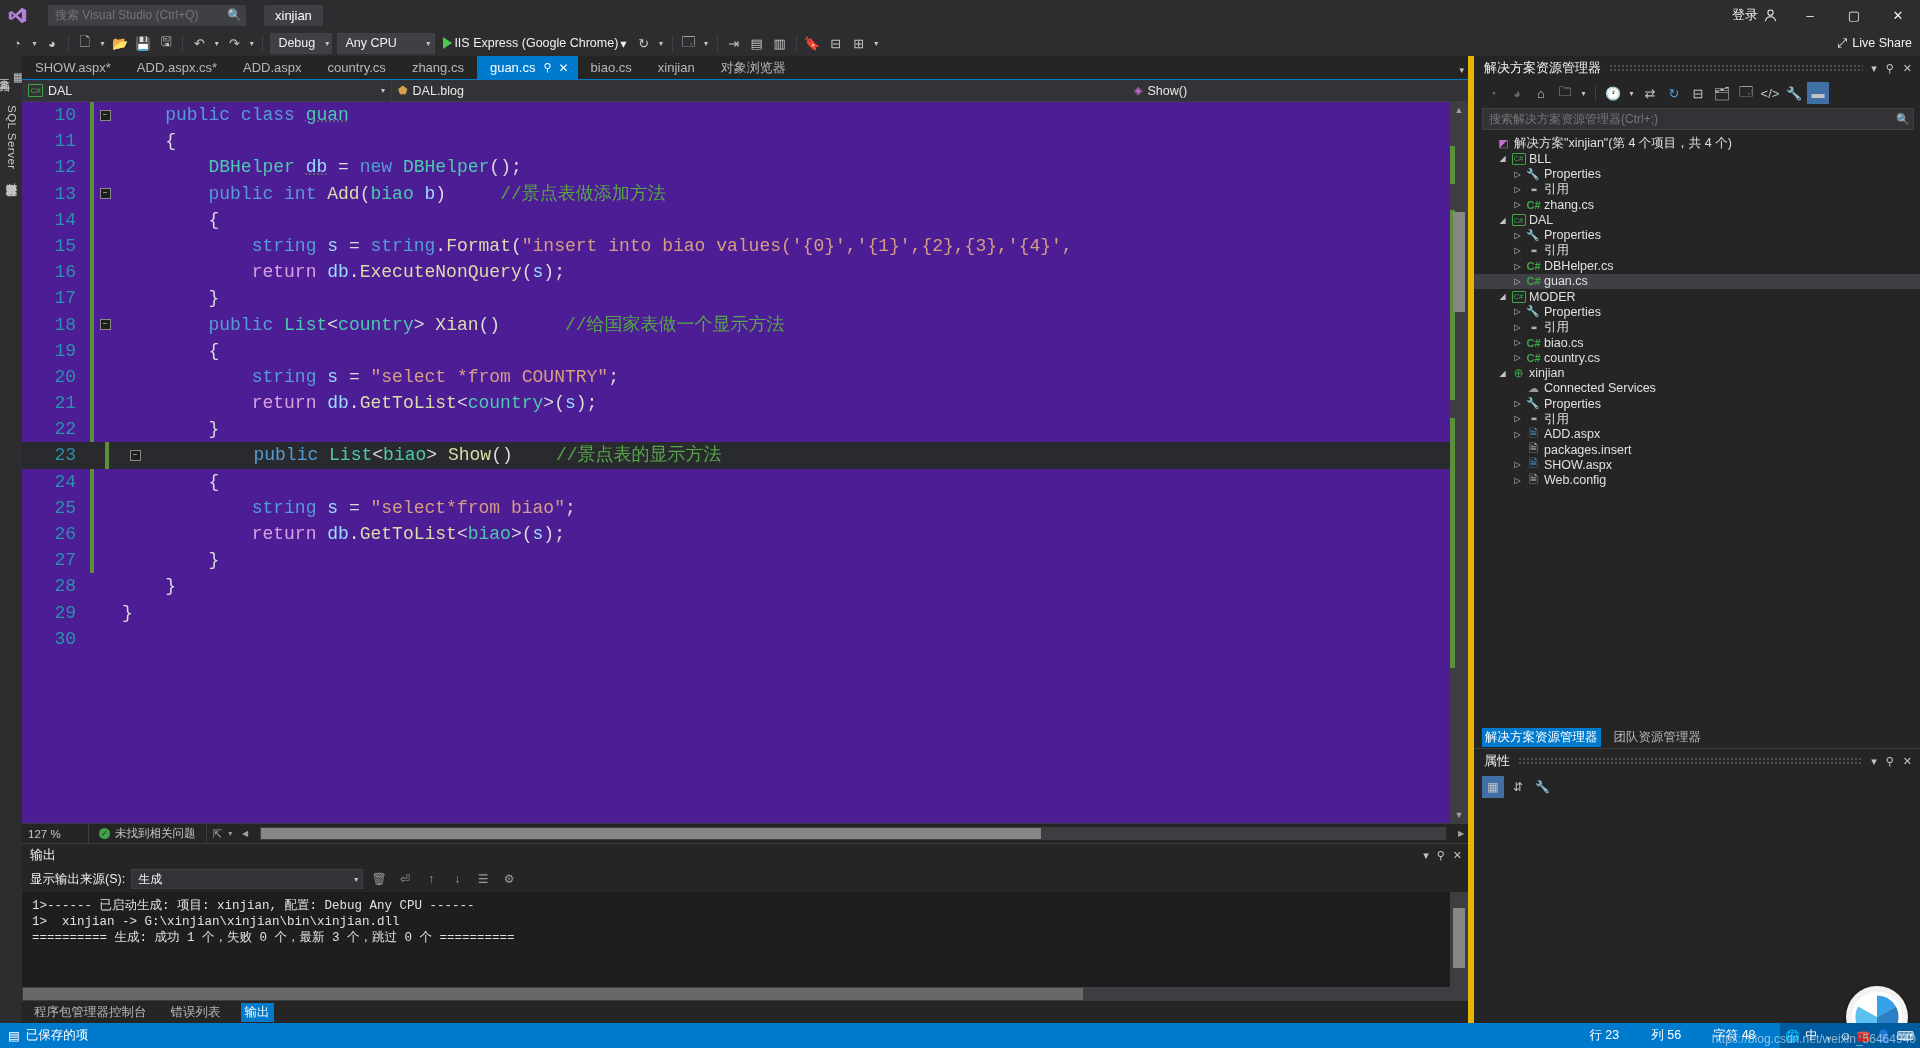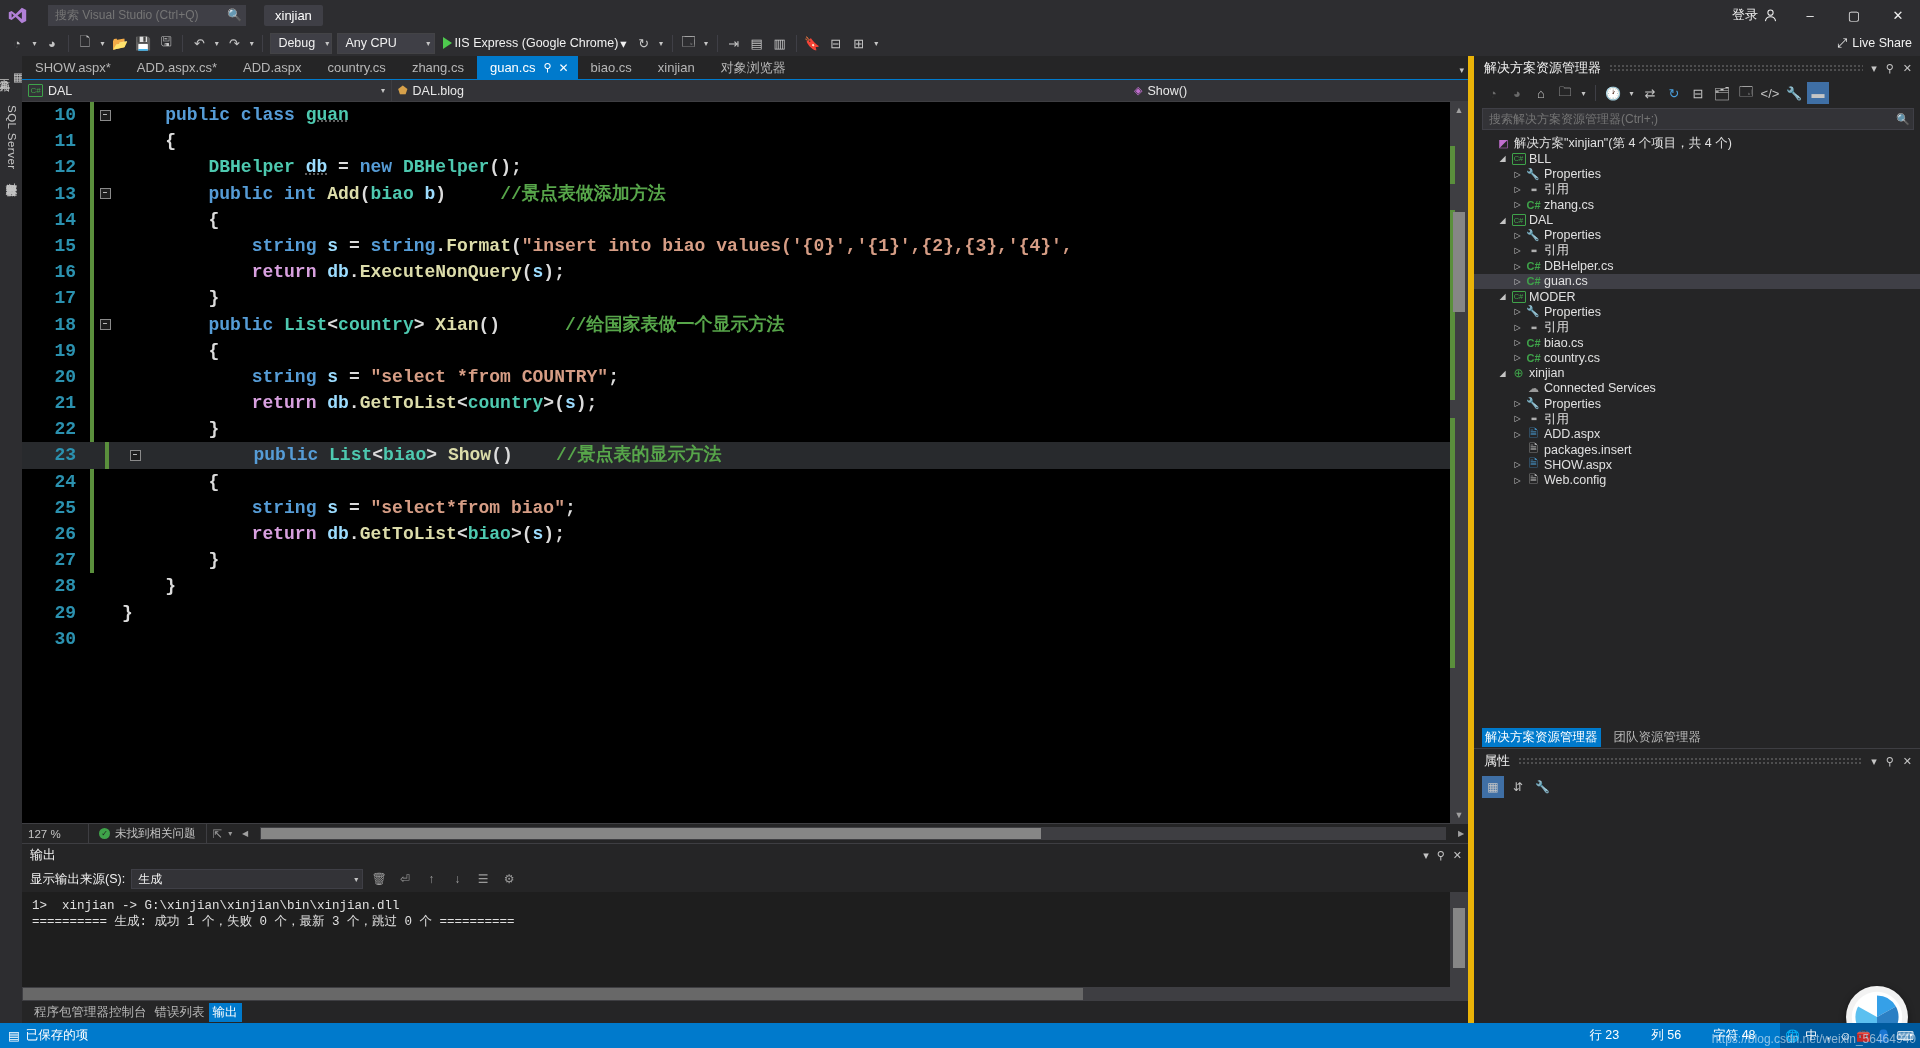--- a/index.html
+++ b/index.html
@@ -126,21 +126,21 @@
     flex: 1; height: 22px; display: flex; align-items: center; gap: 5px;
     padding: 0 6px; color: #e8e8e8; font-size: 12.5px;
   }
   .cs-badge {
     width: 15px; height: 13px; border: 1px solid #3fa34a; color: #3fa34a;
     font-size: 8px; display: flex; align-items: center; justify-content: center;
     font-family: "Liberation Sans", sans-serif; border-radius: 1px;
   }
 
   
-  .codewrap { flex: 1; display: flex; min-height: 0; position: relative; background: #000000; font-weight: bold; }
+  .codewrap { flex: 1; display: flex; min-height: 0; position: relative; background: #4c1d95; }
   .code {
     flex: 1; position: relative; overflow: hidden;
     font-family: "Liberation Mono", monospace; font-size: 18px; line-height: 26.2px;
   }
   .cline { display: flex; height: 26.2px; align-items: center; white-space: pre; }
   .cline.hl { background: #282a2d; gap: 15px; }
   .gutter-n {
     width: 68px; text-align: right; padding-right: 14px; color: #2b91af;
     font-size: 18px; flex: 0 0 68px;
   }
@@ -216,21 +216,21 @@
     font-family: "Liberation Mono", monospace; font-size: 12.5px; color: #e0e0e0;
     padding: 6px 0 0 10px; line-height: 16px;
   }
   .outbody .oline { white-space: pre; }
   .ovscroll { position: absolute; right: 0; top: 0; bottom: 0; width: 18px; background: #3e3e42; }
   .ovthumb { position: absolute; left: 3px; width: 12px; background: #868686; }
   .ohscroll { height: 14px; flex: 0 0 14px; background: #3e3e42; position: relative; }
   .ohthumb { position: absolute; top: 1px; left: 1px; height: 12px; background: #686868; }
 
   .outtabs {
-    height: 22px; flex: 0 0 22px; display: flex; align-items: center; gap: 0;
+    height: 22px; flex: 0 0 22px; display: flex; align-items: center; gap: 16px;
     padding-left: 8px; background: #252526;
   }
   .otab { color: #b7b7b7; font-size: 12.5px; padding: 1px 4px; }
   .otab.active { background: #007acc; color: #fff; }
 
   
   .rightcol {
     width: 452px; flex: 0 0 452px; background: #252526; display: flex; flex-direction: column;
     border-left: 6px solid #eab308;
   }
@@ -512,20 +512,21 @@
             <span class="oa">▾</span>
           </div>
           <div class="obtn">🗑</div>
           <div class="obtn">⏎</div>
           <div class="obtn">↑</div>
           <div class="obtn">↓</div>
           <div class="obtn">☰</div>
           <div class="obtn">⚙</div>
         </div>
         <div class="outbody">
+          <div class="oline">1&gt;------ 已启动生成: 项目: xinjian, 配置: Debug Any CPU ------</div>
           <div class="oline">1&gt;  xinjian -&gt; G:\xinjian\xinjian\bin\xinjian.dll</div>
           <div class="oline">========== 生成: 成功 1 个，失败 0 个，最新 3 个，跳过 0 个 ==========</div>
           <div class="ovscroll">
             <div class="ovthumb" style="top:16px;height:60px"></div>
           </div>
         </div>
         <div class="ohscroll">
           <div class="ohthumb" style="width:1060px"></div>
         </div>
         <div class="outtabs">

